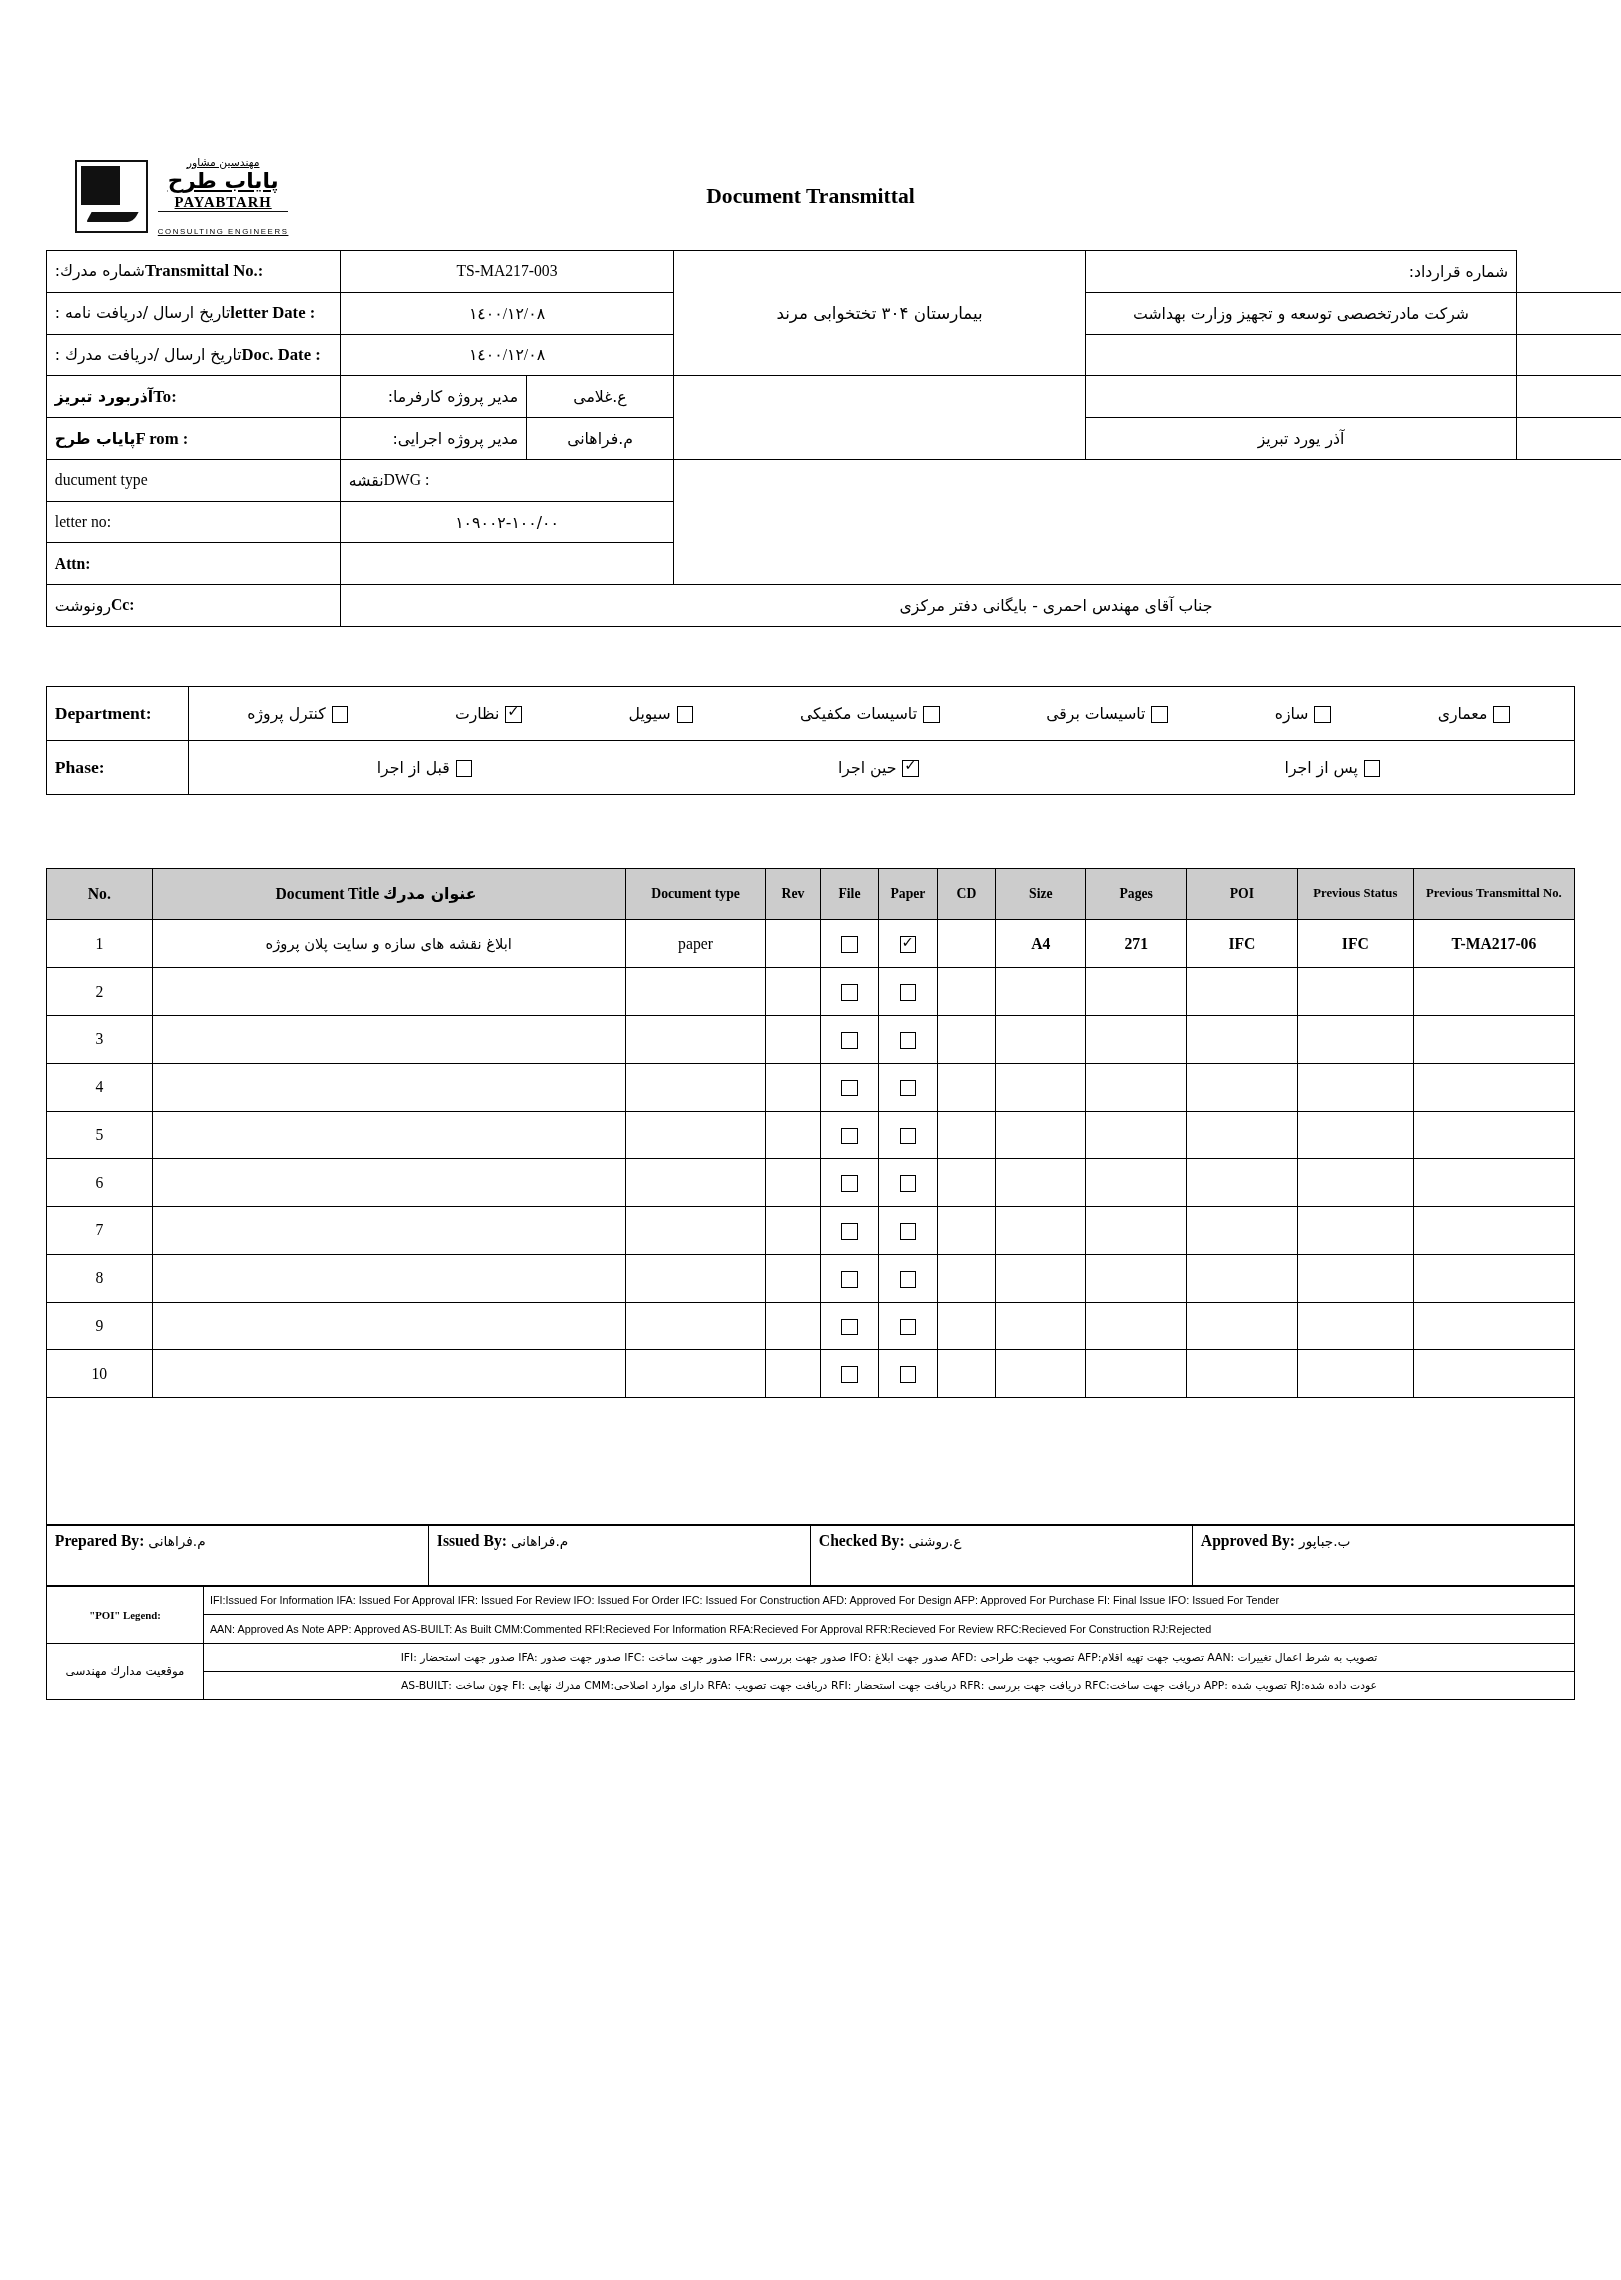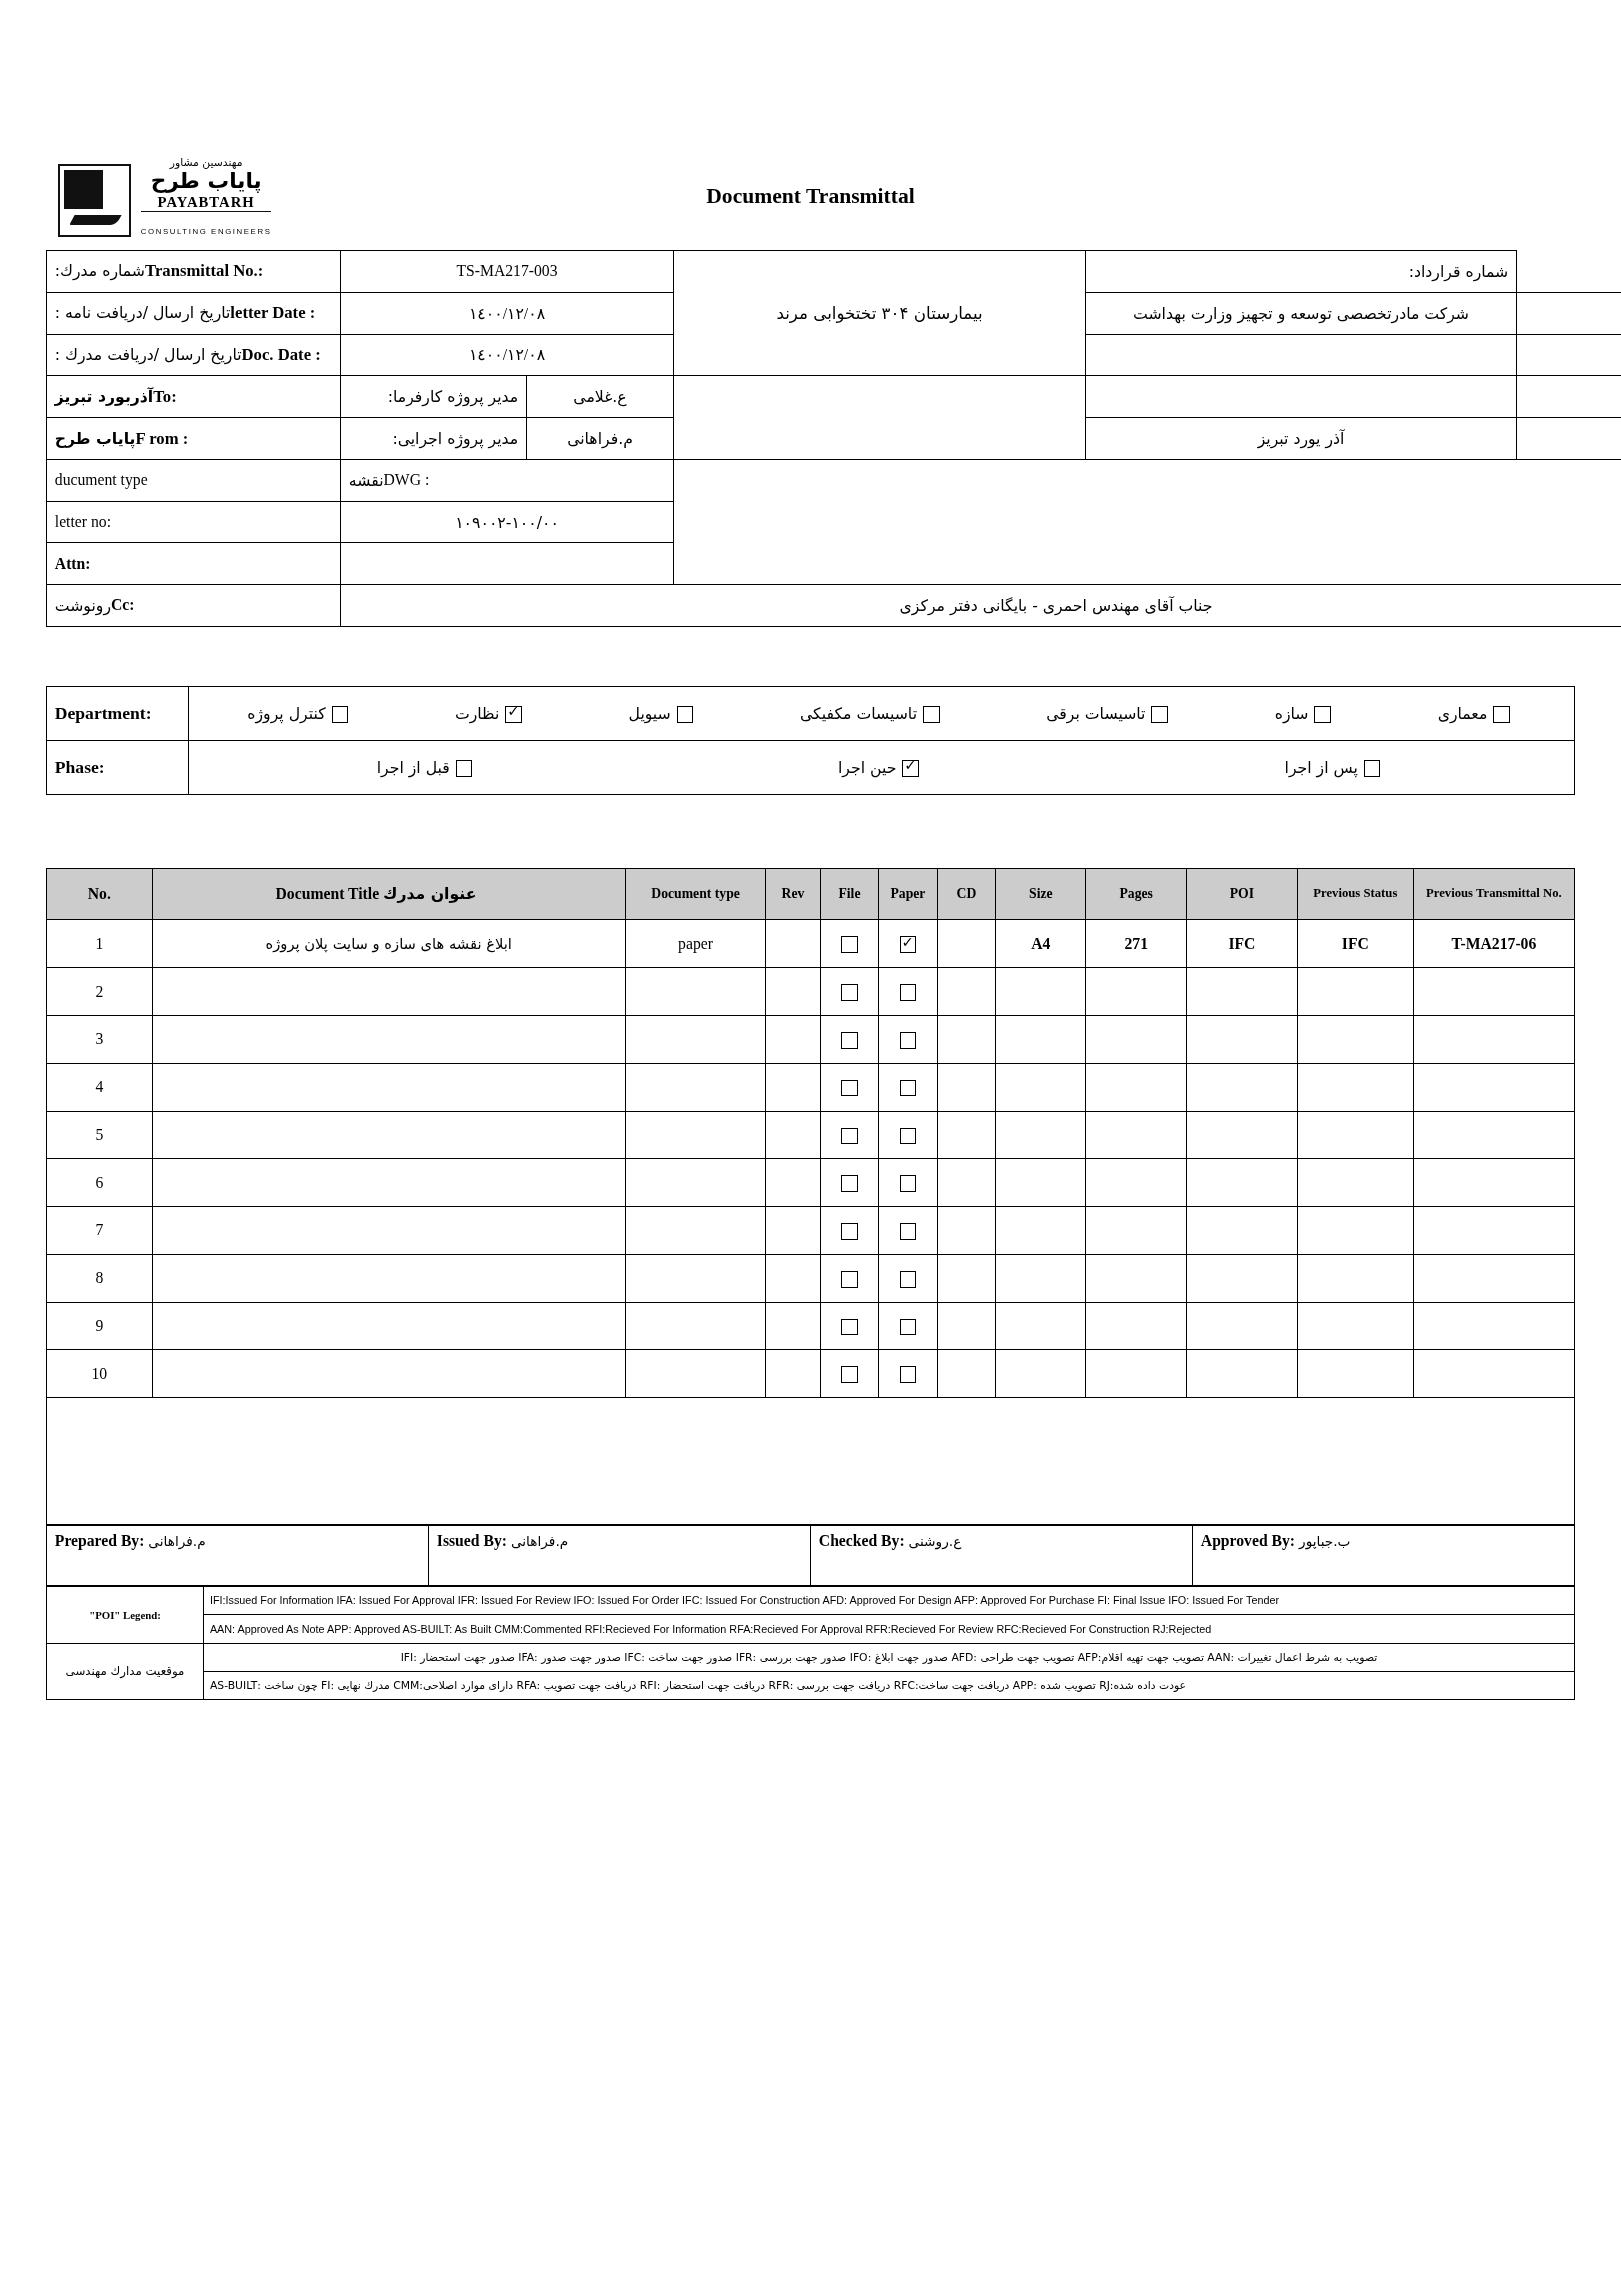--- a/index.html
+++ b/index.html
@@ -23,24 +23,25 @@
     padding-top:137px;
   }
 
   
   .header{
     position:relative;
     height:113px;
   }
   .logo-wrap{
     position:absolute;
-    left:12px;
+    left:29px;
     top:19.6px;
     display:flex;
-    align-items:flex-end;
+    align-items:center;
+    text-decoration:underline;
   }
   .logo-mark{
     width:73px;height:73px;
     border:2.9px solid #111;
     position:relative;
     background:#fff;
     box-sizing:border-box;
   }
   .logo-mark:before{
     content:"";
@@ -516,20 +517,20 @@
         <td class="legend-en">IFI:Issued For Information  IFA: Issued For Approval   IFR: Issued For Review   IFO: Issued For Order   IFC: Issued For Construction AFD: Approved For Design AFP: Approved For Purchase  FI: Final Issue  IFO: Issued For Tender</td>
       </tr>
       <tr>
         <td class="legend-en">AAN: Approved As Note  APP:  Approved  AS-BUILT: As Built CMM:Commented  RFI:Recieved For Information   RFA:Recieved For Approval   RFR:Recieved For Review  RFC:Recieved For Construction  RJ:Rejected</td>
       </tr>
       <tr>
         <td rowspan="2" class="legend-fa c" style="font-size:11.8px">موقعیت مدارك مهندسی</td>
         <td class="legend-fa" style="text-align:center">تصویب به شرط اعمال تغییرات :AAN    تصویب جهت تهیه اقلام:AFP    تصویب جهت طراحی :AFD    صدور جهت ابلاغ :IFO    صدور جهت بررسی :IFR    صدور جهت ساخت :IFC    صدور جهت صدور :IFA    صدور جهت استحضار :IFI</td>
       </tr>
       <tr>
-        <td class="legend-fa" style="text-align:left">عودت داده شده:RJ    تصویب شده :APP    دریافت جهت ساخت:RFC    دریافت جهت بررسی :RFR    دریافت جهت استحضار :RFI    دریافت جهت تصویب :RFA    دارای موارد اصلاحی:CMM    مدرك نهایی :FI    چون ساخت :AS-BUILT</td>
+        <td class="legend-fa" style="text-align:center">عودت داده شده:RJ    تصویب شده :APP    دریافت جهت ساخت:RFC    دریافت جهت بررسی :RFR    دریافت جهت استحضار :RFI    دریافت جهت تصویب :RFA    دارای موارد اصلاحی:CMM    مدرك نهایی :FI    چون ساخت :AS-BUILT</td>
       </tr>
     </tbody>
   </table>
 
 </div>
 </div>
 
 
 </body></html>

